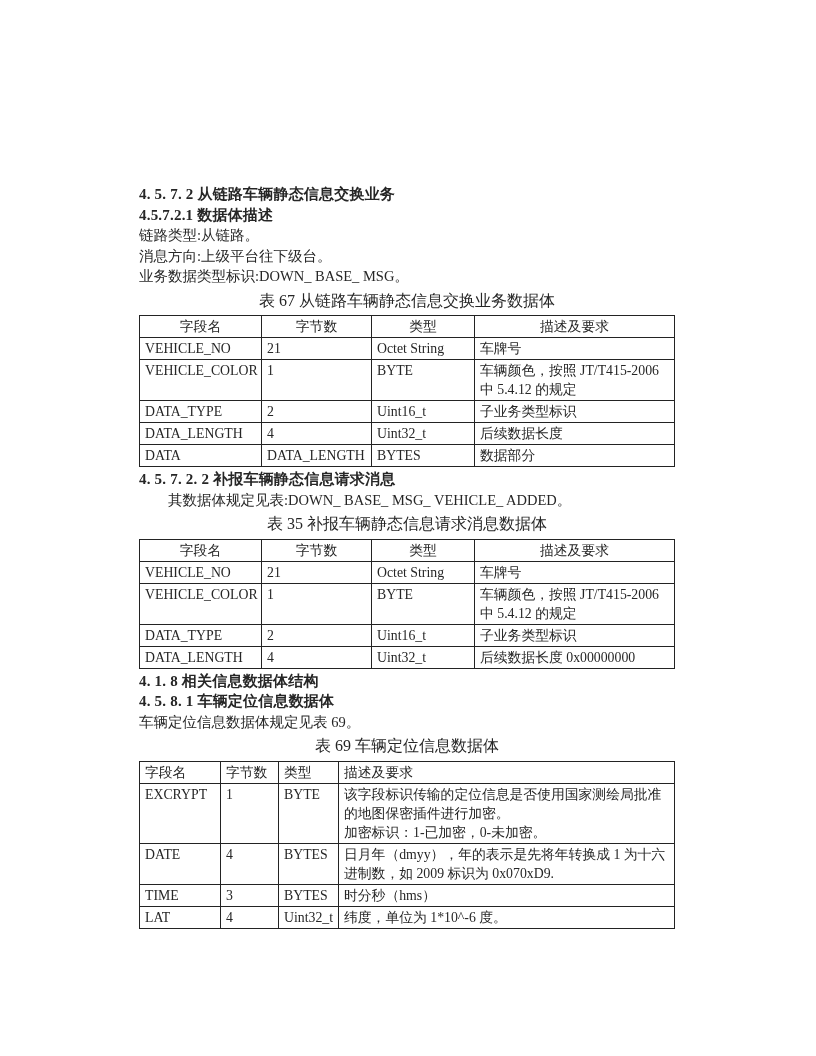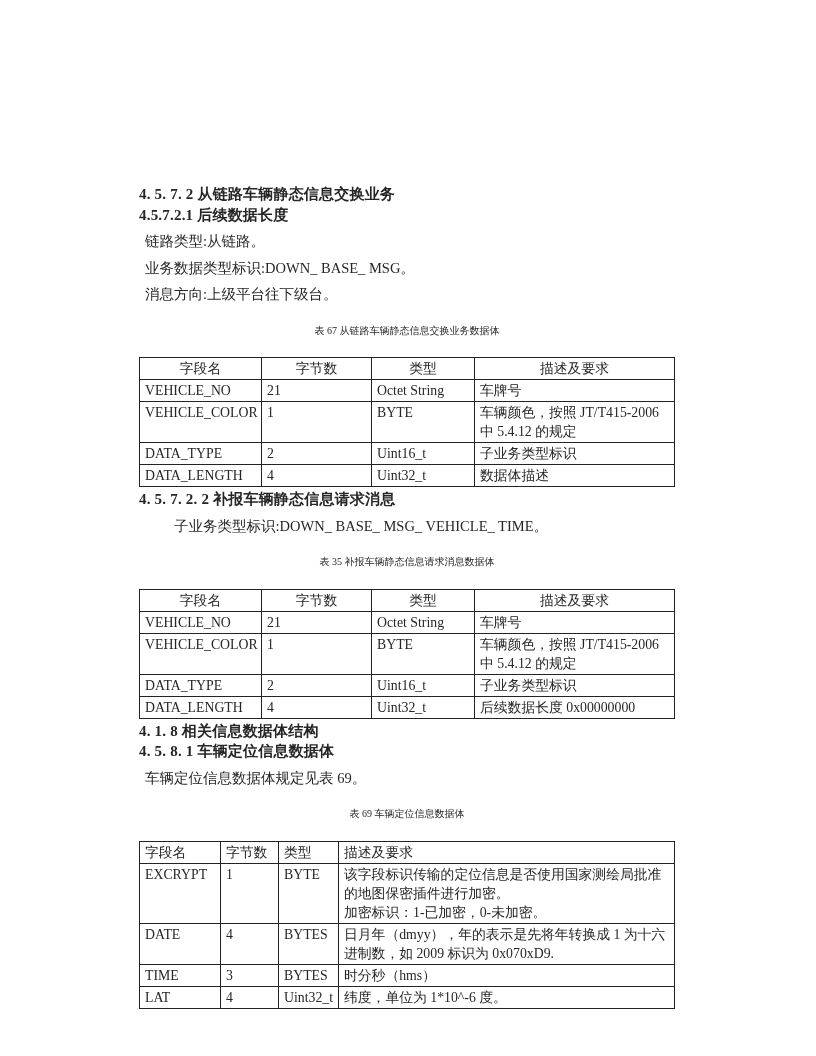--- a/index.html
+++ b/index.html
@@ -20,28 +20,28 @@
   .h{
     font-size:15px;
     font-weight:bold;
     line-height:20.5px;
     margin:0;
     letter-spacing:0.2px;
   }
   .p{
     font-size:14.5px;
     line-height:20.5px;
-    margin:6px;
+    margin:0;
   }
   .ind{ text-indent:2em; }
   .just{ text-align:justify; }
   .cap{
-    font-size:10px;
+    font-size:16px;
     line-height:20.5px;
-    margin:16px;
+    margin:4px;
     text-align:center;
   }
   .tbl table{
     width:100%;
     border-collapse:collapse;
     table-layout:fixed;
     margin:1px 0 2px 0;
   }
   .tbl th,.tbl td{
     border:1.5px solid #232323;
@@ -65,24 +65,24 @@
   .tbl-b col:nth-child(2){ width:58px; }
   .tbl-b col:nth-child(3){ width:60px; }
 </style>
 </head>
 <body>
 
 <div class="page">
   <div class="content">
 
     <p class="h">4. 5. 7. 2  从链路车辆静态信息交换业务</p>
-    <p class="h">4.5.7.2.1 后续数据长度</p>
+    <p class="h">4.5.7.2.1 数据体描述</p>
     <p class="p">链路类型:从链路。</p>
+    <p class="p">消息方向:上级平台往下级台。</p>
     <p class="p">业务数据类型标识:DOWN_ BASE_ MSG。</p>
-    <p class="p">消息方向:上级平台往下级台。</p>
     <p class="cap">表 67 从链路车辆静态信息交换业务数据体</p>
     <div class="tbl tbl-a">
         <table>
           <colgroup>
             <col>
             <col>
             <col>
             <col>
           </colgroup>
           <thead>
@@ -111,28 +111,34 @@
             <tr>
               <td>DATA_TYPE</td>
               <td>2</td>
               <td>Uint16_t</td>
               <td>子业务类型标识</td>
             </tr>
             <tr>
               <td>DATA_LENGTH</td>
               <td>4</td>
               <td>Uint32_t</td>
-              <td>数据体描述</td>
+              <td>后续数据长度</td>
+            </tr>
+            <tr>
+              <td>DATA</td>
+              <td>DATA_LENGTH</td>
+              <td>BYTES</td>
+              <td>数据部分</td>
             </tr>
           </tbody>
         </table>
       </div>
 
     <p class="h">4. 5. 7. 2. 2 补报车辆静态信息请求消息</p>
-    <p class="p ind">子业务类型标识:DOWN_ BASE_ MSG_ VEHICLE_ TIME。</p>
+    <p class="p ind">其数据体规定见表:DOWN_ BASE_ MSG_ VEHICLE_ ADDED。</p>
     <p class="cap">表 35 补报车辆静态信息请求消息数据体</p>
     <div class="tbl tbl-a">
         <table>
           <colgroup>
             <col>
             <col>
             <col>
             <col>
           </colgroup>
           <thead>

